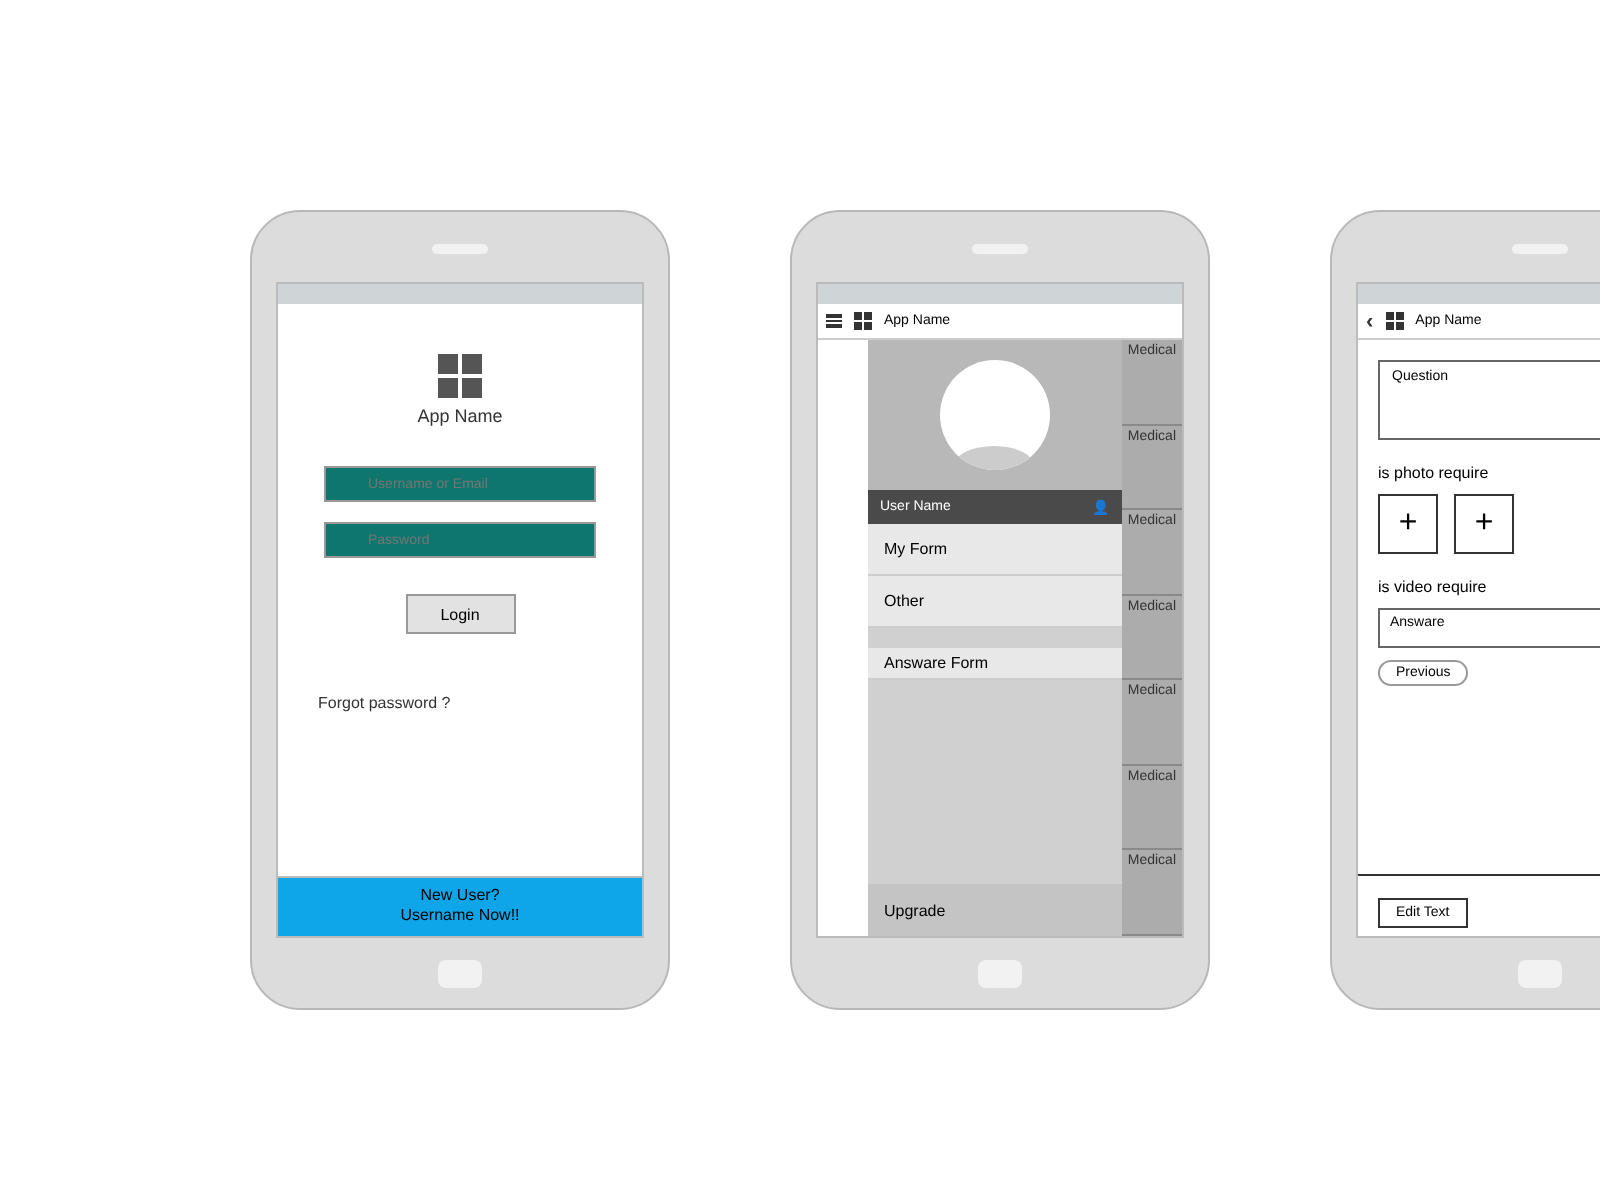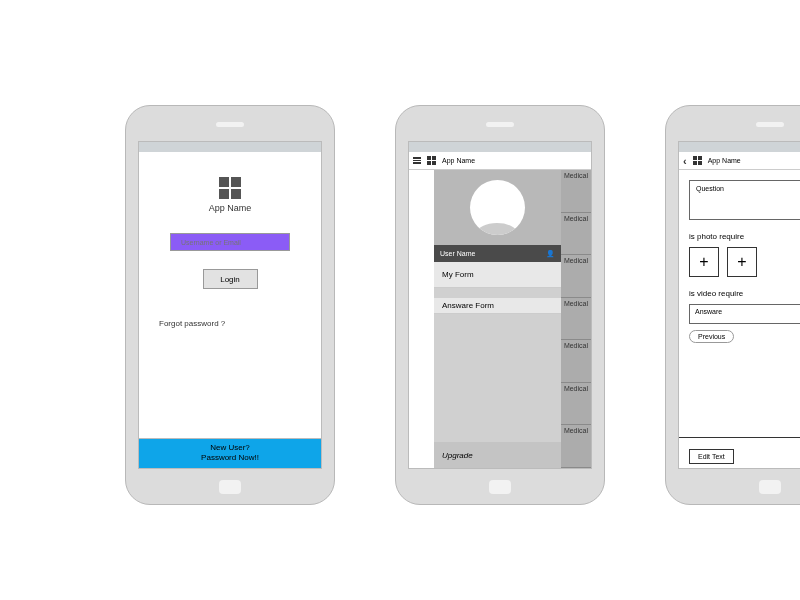--- a/index.html
+++ b/index.html
@@ -71,27 +71,27 @@
     margin-bottom: 4px;
   }
   .app-logo span {
     background: #555;
   }
   .app-name {
     font-size: 9px;
     margin-bottom: 20px;
   }
   .text-input {
-    width: 120px;
+    width: 136px;
     height: 18px;
     border: 1px solid #999;
     font-size: 7px;
-    padding: 0 10px;
+    padding: 0 21px;
     margin-bottom: 10px;
-    background: #8b5cf6;
+    background: #0f766e;
   }
   .btn {
     width: 55px;
     height: 20px;
     background: #e2e2e2;
     border: 1px solid #999;
     font-size: 8px;
     margin-top: 8px;
     cursor: pointer;
     text-align: center;
@@ -200,21 +200,20 @@
     font-size: 8px;
   }
   .drawer-spacer { flex: 1; background: #d0d0d0; }
   .upgrade {
     height: 26px;
     background: #c4c4c4;
     display: flex;
     align-items: center;
     padding: 0 8px;
     font-size: 8px;
-    font-style: italic;
   }
   .category-col {
     flex: 1;
     display: flex;
     flex-direction: column;
   }
   .cat-item {
     flex: 1;
     background: #acacac;
     border-bottom: 1px solid #8a8a8a;
@@ -308,26 +307,27 @@
     <div class="status-bar"></div>
     <div class="login-content">
       <div class="app-logo">
         <span></span>
           <span></span>
           <span></span>
           <span></span>
       </div>
       <div class="app-name">App Name</div>
       <input class="text-input" placeholder="Username or Email" style="">
+      <input class="text-input" type="password" placeholder="Password" style="">
       <button class="btn">Login</button>
       <div class="forgot">Forgot password ?</div>
     </div>
     <div class="register-bar">
       <div>New User?</div>
-      <div>Password Now!!</div>
+      <div>Username Now!!</div>
     </div>
   </div>
   <div class="phone-button"></div>
 </div>
 
 <div id="phone2" class="phone">
   <div class="phone-speaker"></div>
   <div class="screen">
     <div class="status-bar"></div>
     <div class="topbar">
@@ -347,20 +347,21 @@
     <div class="drawer-body">
       <div class="drawer">
         <div class="avatar-zone">
           <div class="avatar"></div>
         </div>
         <div class="user-row">
           <span>User Name</span>
           <span>👤</span>
         </div>
         <div class="menu-item">My Form</div>
+        <div class="menu-item">Other</div>
         <div class="menu-item" style="border-top:10px solid #d0d0d0">Answare Form</div>
         <div class="drawer-spacer"></div>
         <div class="upgrade">Upgrade</div>
       </div>
       <div class="category-col">
         <div class="cat-item">Medical</div>
         <div class="cat-item">Medical</div>
         <div class="cat-item">Medical</div>
         <div class="cat-item">Medical</div>
         <div class="cat-item">Medical</div>

